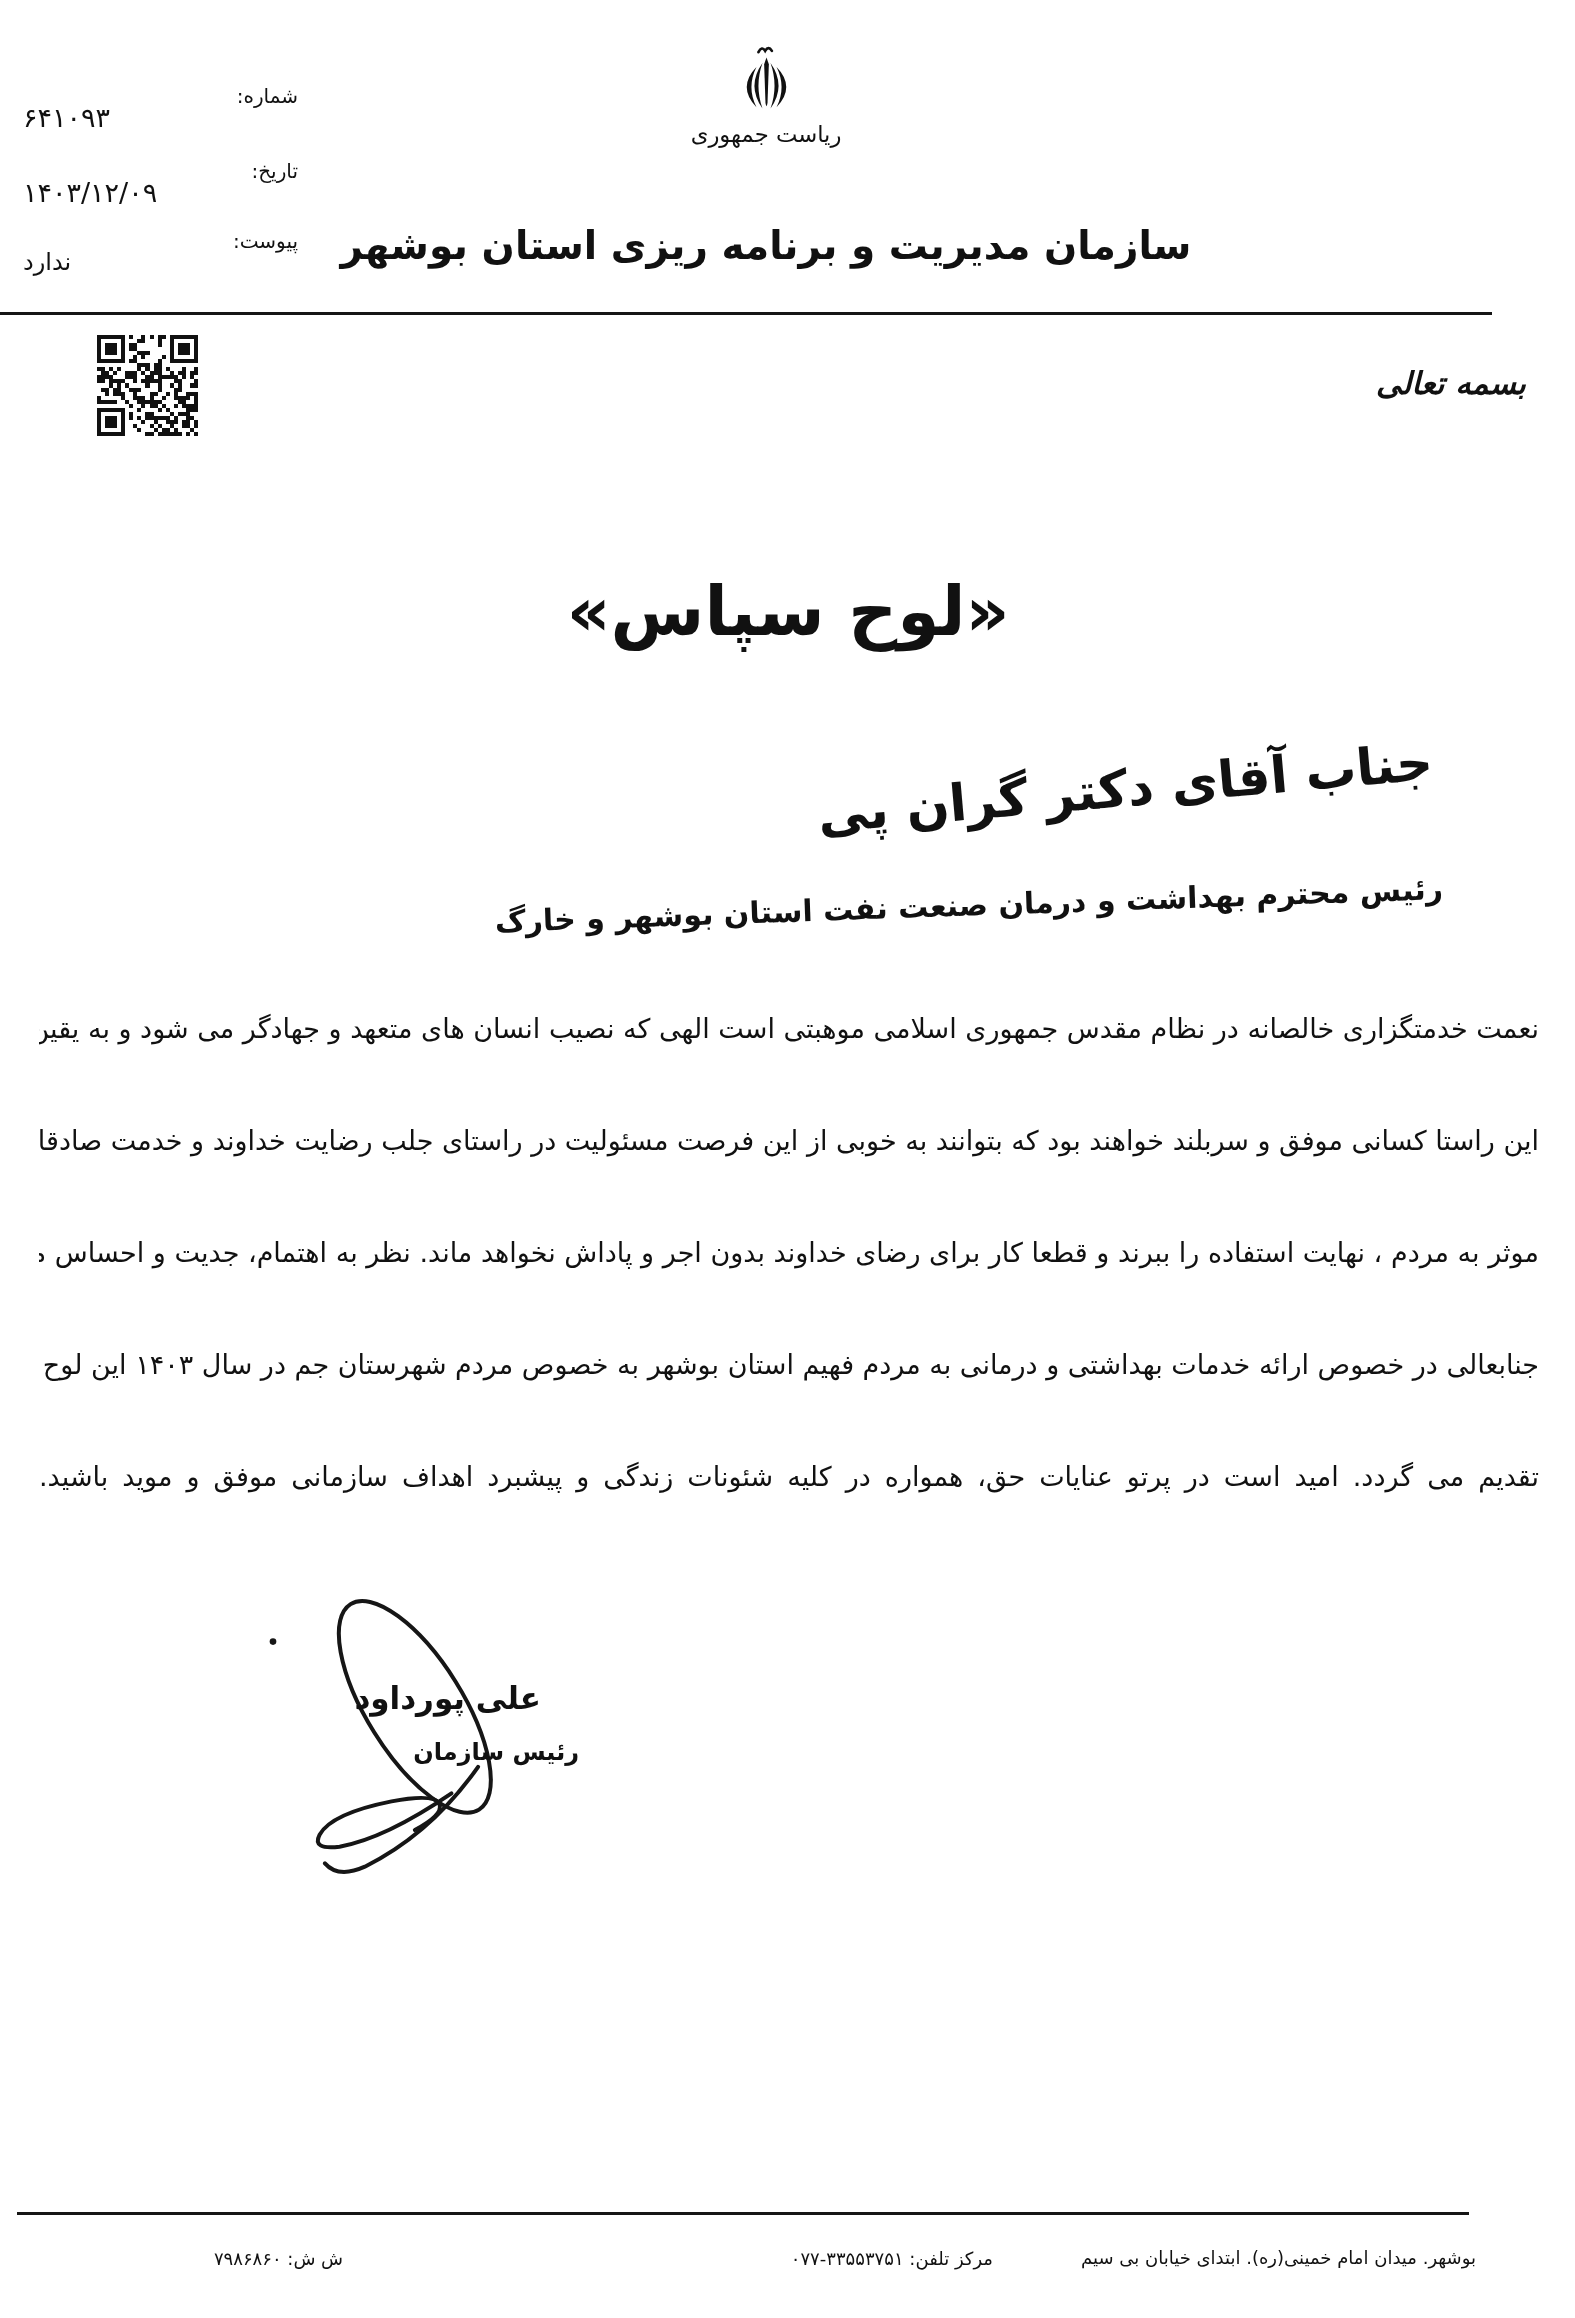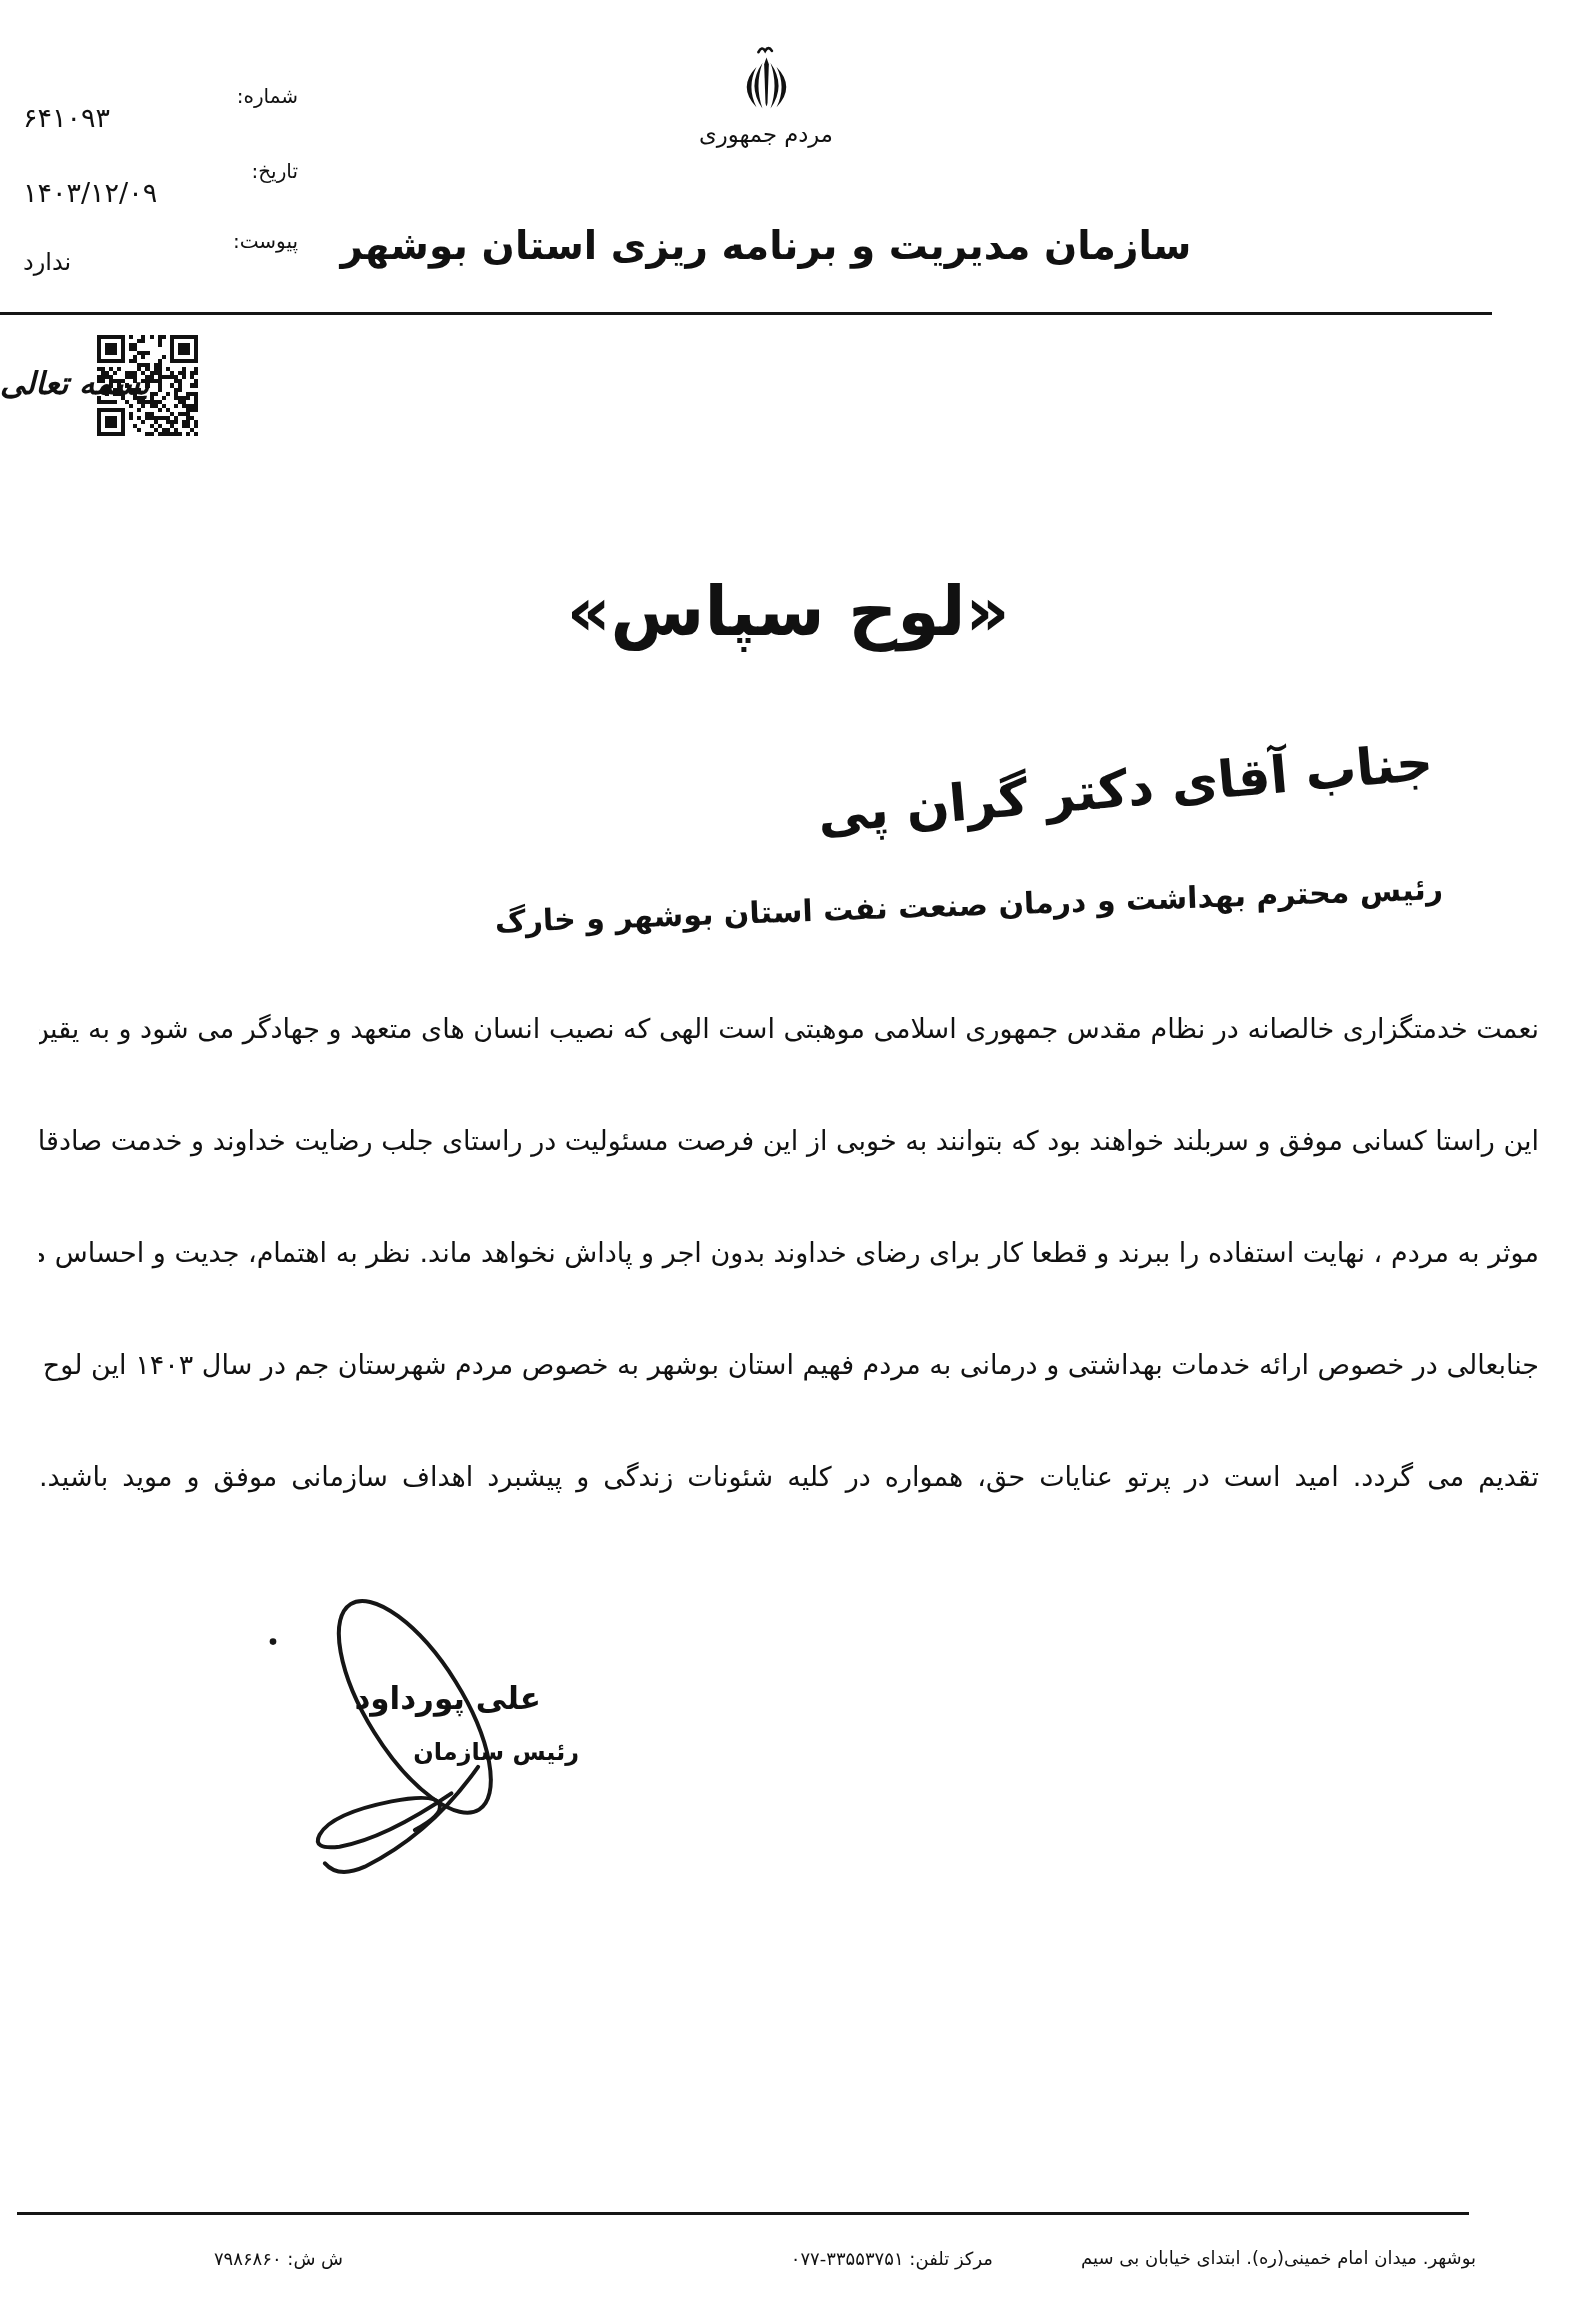--- a/index.html
+++ b/index.html
@@ -64,21 +64,21 @@
     <svg viewBox="0 0 100 100" width="67" height="68" fill="#111">
       <path d="M38 10 Q43 0 48 8 Q53 0 58 8" fill="none" stroke="#111" stroke-width="4" stroke-linecap="round"></path>
       <path d="M50 18 L53.5 28 L51.5 86 Q50 95 48.5 86 L46.5 28 Z"></path>
       <path d="M44 26 Q20 60 44 94 Q32 60 44 26 Z"></path>
       <path d="M56 26 Q80 60 56 94 Q68 60 56 26 Z"></path>
       <path d="M35 32 Q6 62 35 92 Q20 62 35 32 Z"></path>
       <path d="M65 32 Q94 62 65 92 Q80 62 65 32 Z"></path>
     </svg>
   </div>
 
-  <div class="hdr-line" style="top:121px;font-size:22.7px;">مردم جمهوری</div>
+  <div class="hdr-line" style="top:121px;font-size:22.7px;">ریاست جمهوری</div>
   <div class="hdr-line" style="top:223px;font-size:39px;font-weight:700;">سازمان مدیریت و برنامه ریزی استان بوشهر</div>
 
   <div class="divider" style="left:0;top:312px;width:1492px;"></div>
 
   <div class="abs" style="left:97px;top:335px;width:101px;height:101px;">
     <svg id="qr-svg" viewBox="0 0 150 150" width="101" height="101" fill="#111" shape-rendering="crispEdges">
         <rect x="48" y="0" width="6" height="6"></rect>
         <rect x="66" y="0" width="6" height="6"></rect>
         <rect x="78" y="0" width="6" height="6"></rect>
         <rect x="90" y="0" width="6" height="6"></rect>
@@ -290,21 +290,21 @@
         <rect x="12" y="12" width="18" height="18"></rect>
         <rect x="108" y="0" width="42" height="42"></rect>
         <rect fill="#fff" x="114" y="6" width="30" height="30"></rect>
         <rect x="120" y="12" width="18" height="18"></rect>
         <rect x="0" y="108" width="42" height="42"></rect>
         <rect fill="#fff" x="6" y="114" width="30" height="30"></rect>
         <rect x="12" y="120" width="18" height="18"></rect>
       </svg>
   </div>
 
-  <div class="abs rtl nowrap" style="left:0;top:365px;width:1526px;text-align:left;font-size:31px;font-weight:700;font-style:italic;">بسمه تعالی</div>
+  <div class="abs rtl nowrap" style="left:0;top:365px;width:1526px;text-align:right;font-size:31px;font-weight:700;font-style:italic;">بسمه تعالی</div>
 
   <div class="abs rtl nowrap" style="left:0;top:572px;width:1576px;text-align:center;font-size:68px;font-weight:700;">«لوح سپاس»</div>
 
   <div class="abs rtl nowrap" style="right:141px;top:732px;font-size:51px;font-weight:700;transform:rotate(-5deg);transform-origin:right bottom;">جناب آقای دکتر گران پی</div>
   <div class="abs rtl nowrap" style="right:133px;top:871px;font-size:30px;font-weight:700;transform:rotate(-2deg);transform-origin:right bottom;">رئیس محترم بهداشت و درمان صنعت نفت استان بوشهر و خارگ</div>
 
   <div class="body-block">
     <div class="body-line">نعمت خدمتگزاری خالصانه در نظام مقدس جمهوری اسلامی موهبتی است الهی که نصیب انسان های متعهد و جهادگر می شود و به یقین در</div>
     <div class="body-line">این راستا کسانی موفق و سربلند خواهند بود که بتوانند به خوبی از این فرصت مسئولیت در راستای جلب رضایت خداوند و خدمت صادقانه و</div>
     <div class="body-line">موثر به مردم ، نهایت استفاده را ببرند و قطعا کار برای رضای خداوند بدون اجر و پاداش نخواهد ماند. نظر به اهتمام، جدیت و احساس مسئولیت</div>

